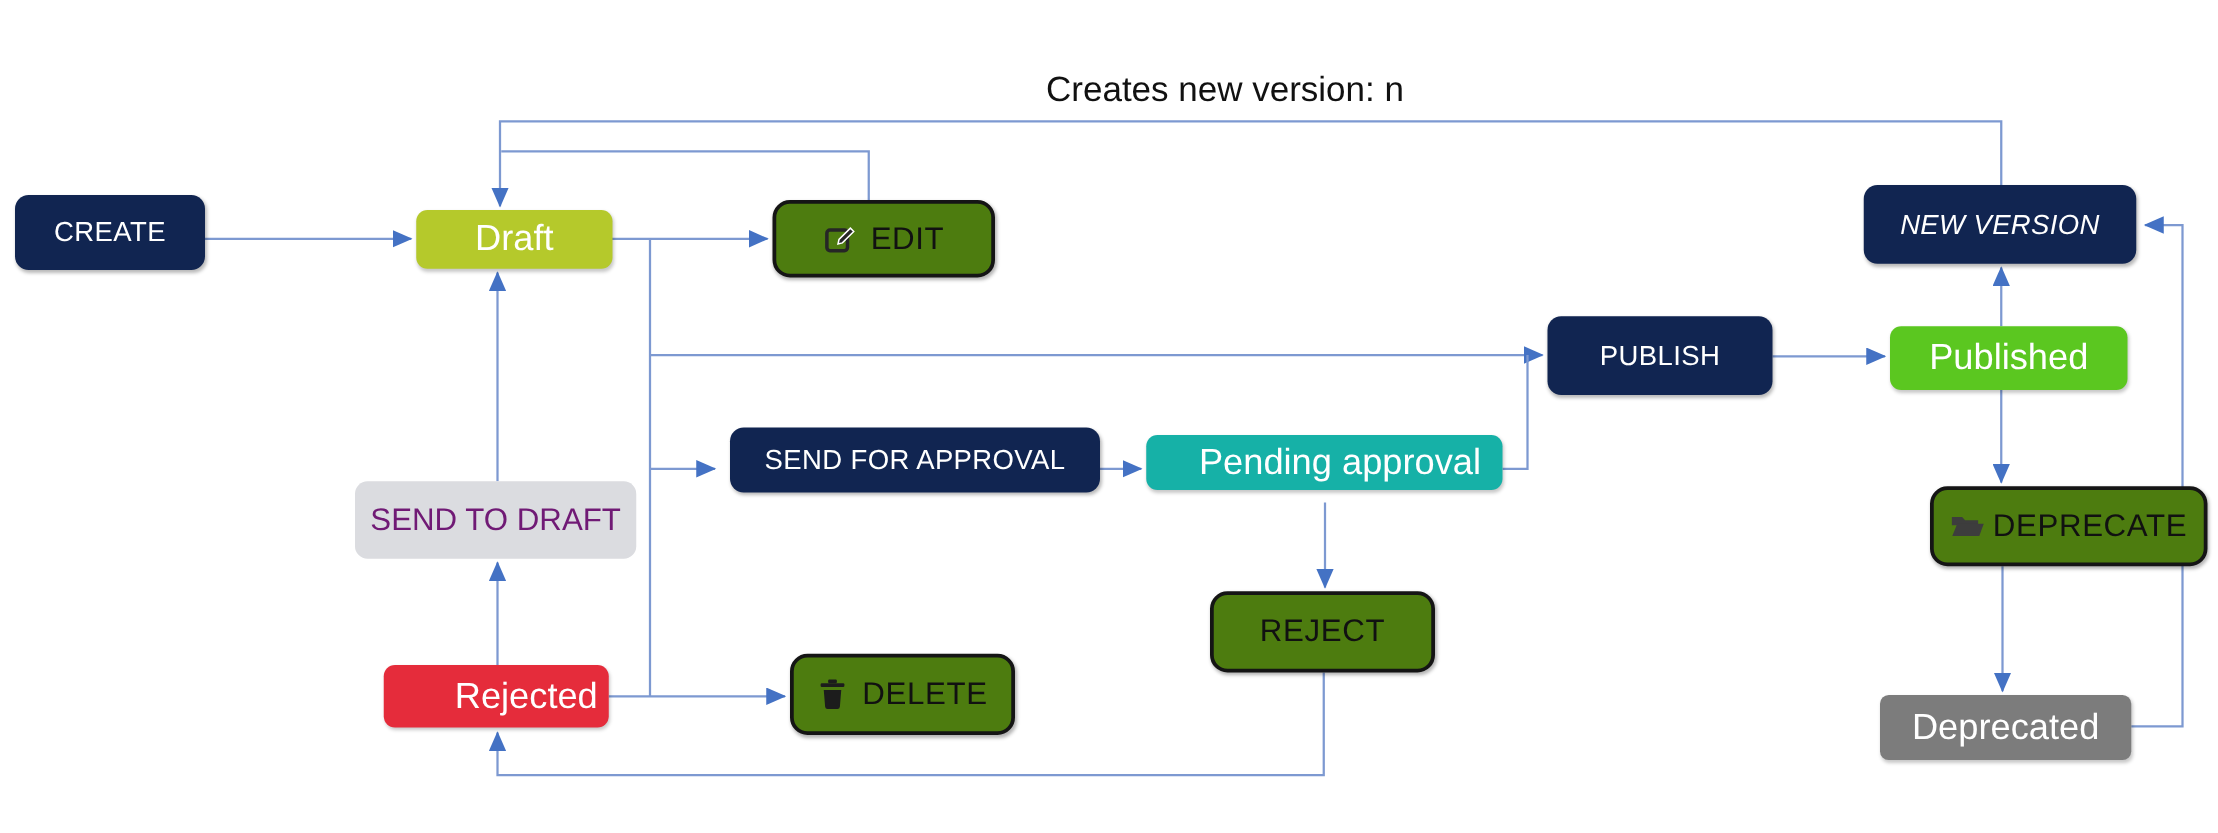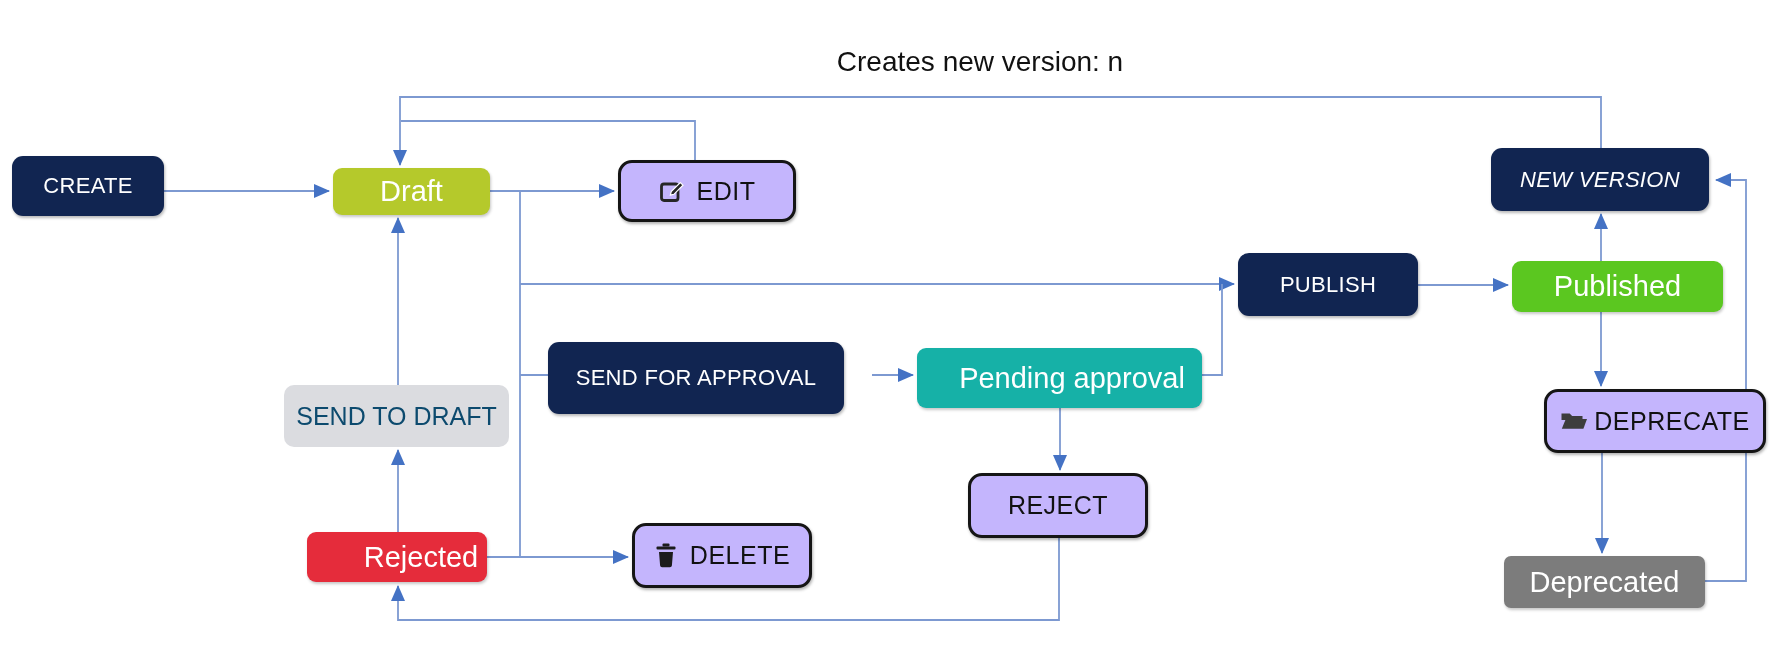--- a/index.html
+++ b/index.html
@@ -23,30 +23,30 @@
     color:#ffffff;border-radius:9px;font-size:29px;
     box-shadow:1px 2px 3px rgba(0,0,0,.22);
   }
   .state.lime{background:#B5C92B;}
   .state.green{background:#5BC720;}
   .state.teal{background:#16B1A7;}
   .state.red{background:#E52C3B;}
   .state.gray{background:#7C7C7C;border-radius:7px;}
   
   .outline{
-    background:#c4b5fd;border:3px solid #151515;border-radius:14px;
+    background:#4d7c0f;border:3px solid #151515;border-radius:14px;
     color:#111111;font-size:25px;letter-spacing:.5px;gap:12px;
     box-shadow:1px 2px 3px rgba(0,0,0,.30);
   }
   .plain{
-    background:#DBDCE0;color:#0c4a6e;border-radius:10px;font-size:25px;
+    background:#DBDCE0;color:#701a75;border-radius:10px;font-size:25px;
   }
   .icon{display:inline-flex;align-items:center;}
   #annotation{
-    position:absolute;left:790px;top:46px;width:380px;text-align:center;
+    position:absolute;left:790px;top:56px;width:380px;text-align:center;
     font-size:28px;color:#111111;
   }
 </style>
 </head>
 <body>
 
 <div id="canvas">
 
   <svg id="edges" viewBox="0 0 1774 666" xmlns="http://www.w3.org/2000/svg">
     <defs>
@@ -94,29 +94,29 @@
         <path d="M11.4 17.2 L12.2 13.6 L21.3 4.5 L24 7.2 L14.9 16.3 Z" fill="#262626" stroke="#ffffff" stroke-width="1.2"></path>
       </svg>
     </span>
     <span>EDIT</span>
   </div>
 
   <div class="node action" style="left:1238px;top:253px;width:180px;height:63px;">
     <span>PUBLISH</span>
   </div>
 
-  <div class="node state green" style="left:1512px;top:261px;width:211px;height:51px;">
+  <div class="node state green" style="left:1512px;top:261px;width:190px;height:51px;">
     <span>Published</span>
   </div>
 
-  <div class="node action" style="left:548px;top:342px;width:296px;height:72px;">
+  <div class="node action" style="left:584px;top:342px;width:296px;height:52px;">
     <span>SEND FOR APPROVAL</span>
   </div>
 
-  <div class="node state teal" style="left:917px;top:348px;width:285px;height:60px;padding-left:25px;">
+  <div class="node state teal" style="left:917px;top:348px;width:285px;height:44px;padding-left:25px;">
     <span>Pending approval</span>
   </div>
 
   <div class="node plain" style="left:284px;top:385px;width:225px;height:62px;">
     <span>SEND TO DRAFT</span>
   </div>
 
   <div class="node outline" style="left:968px;top:473px;width:180px;height:65px;">
     <span>REJECT</span>
   </div>

